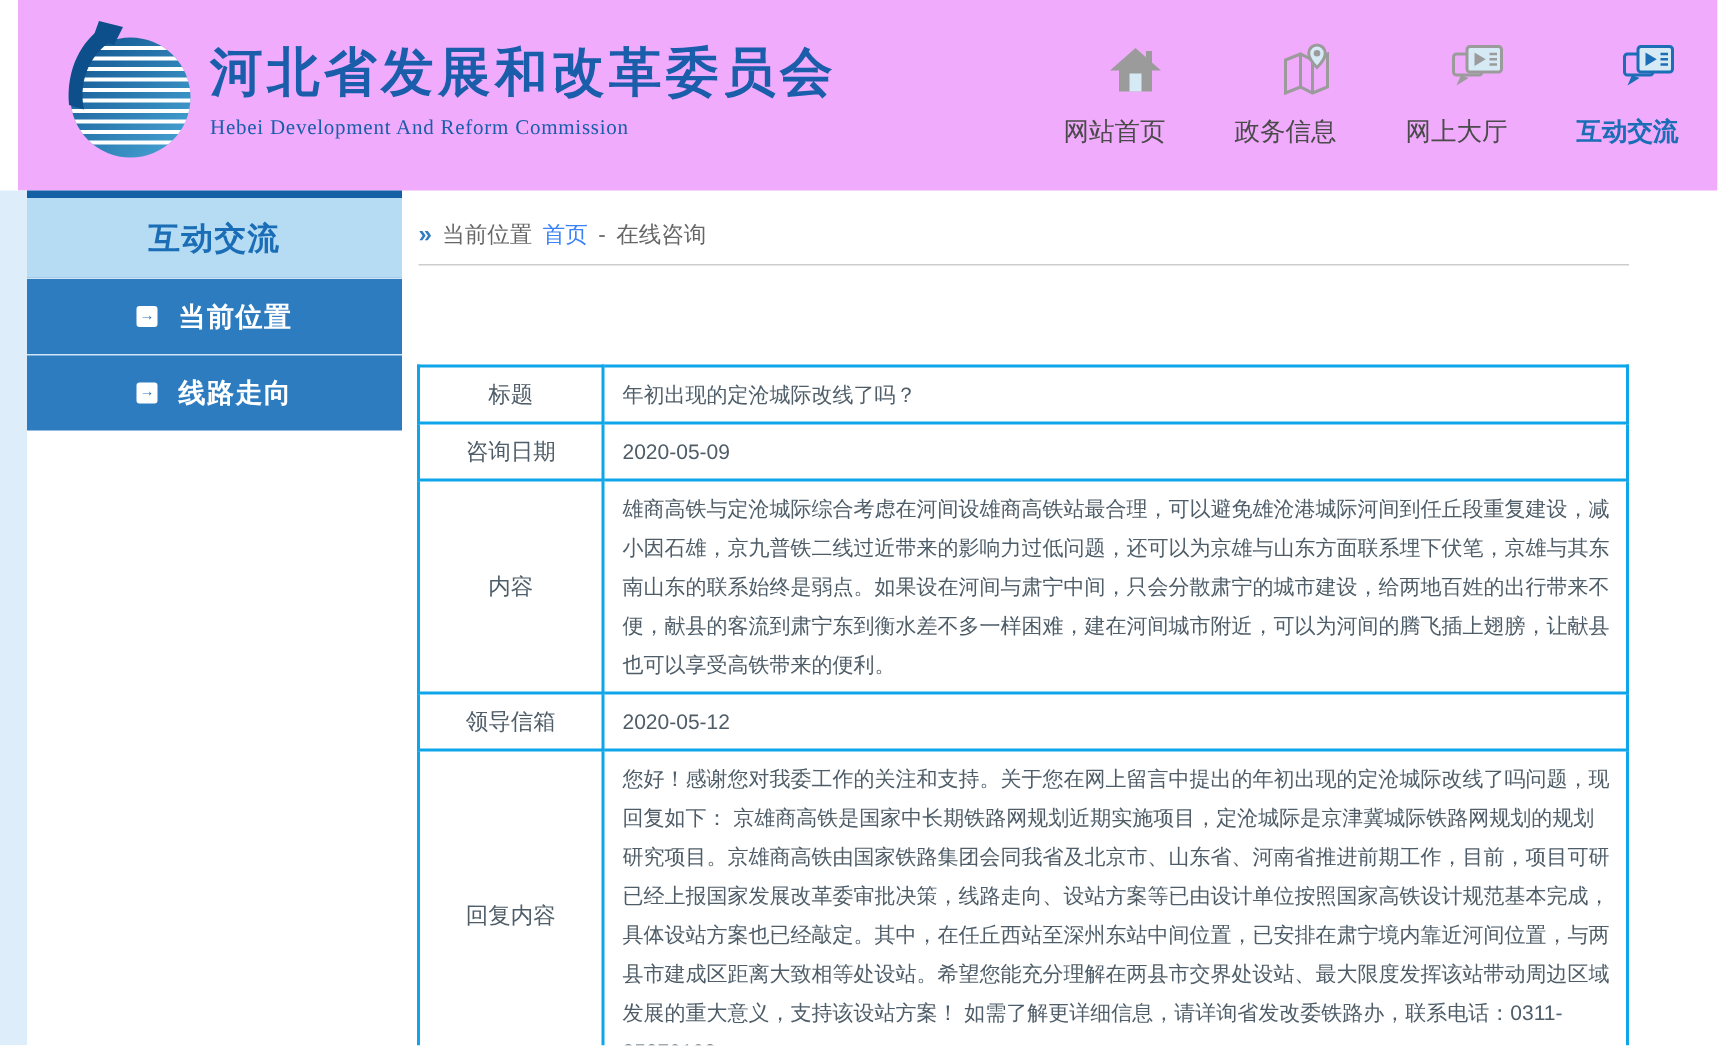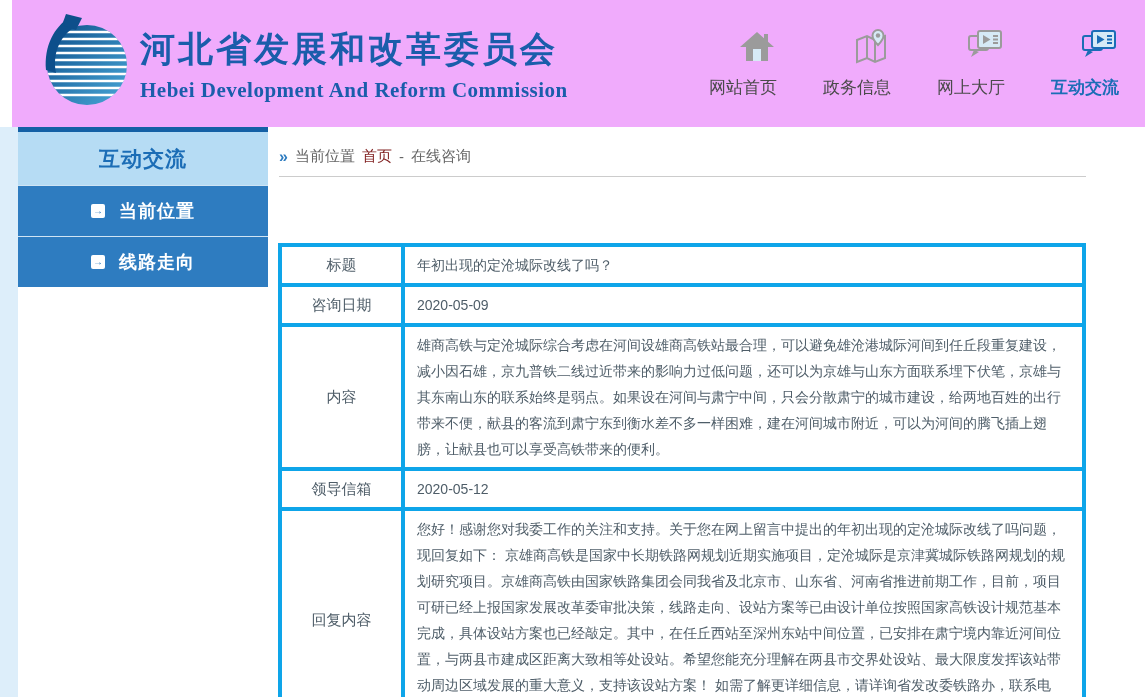--- a/index.html
+++ b/index.html
@@ -33,25 +33,24 @@
   }
   .title-cn {
     font-size: 35px;
     font-weight: bold;
     color: #1a5dab;
     letter-spacing: 3px;
     line-height: 1.1;
   }
   .title-en {
     font-family: "Liberation Serif", serif;
-    font-size: 21px;
+    font-size: 14px;
     color: #1a5dab;
     margin-top: 9px;
     letter-spacing: 0.5px;
-    font-weight: bold;
   }
 
   
   .top-nav {
     position: absolute;
     right: 38px; top: 27px;
     display: flex;
     gap: 46px;
   }
   .nav-item {
@@ -137,38 +136,38 @@
     color: #666666;
     display: flex;
     align-items: center;
     gap: 7px;
   }
   .crumb-marker {
     color: #2e7cc0;
     font-weight: bold;
     font-size: 16px;
   }
-  .crumb-home { color: #7f1d1d; text-decoration: none; cursor: pointer; }
+  .crumb-home { color: #3b82f6; text-decoration: none; cursor: pointer; }
   .crumb-rule {
     position: absolute;
     left: 279px; top: 176px;
     width: 807px; height: 0;
     border-top: 1px solid #cccccc;
   }
 
   
   .qa-table {
     position: absolute;
     left: 278px; top: 243px;
     width: 808px;
     border-collapse: collapse;
     table-layout: fixed;
   }
   .qa-table td {
-    border: 4px solid #0ea5e9;
+    border: 2px solid #0ea5e9;
     font-size: 14px;
     color: #4e5d68;
     vertical-align: middle;
   }
   .qa-table td.label-cell {
     width: 123px;
     text-align: center;
     font-size: 15px;
   }
   .qa-table td.value-cell {

